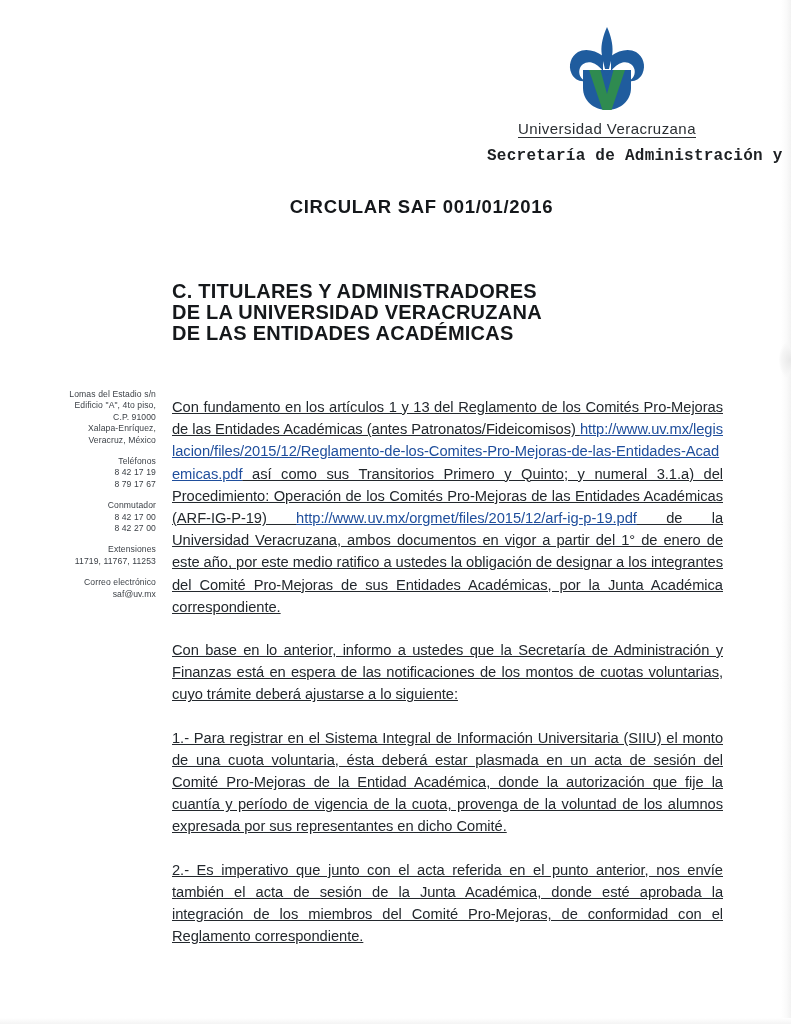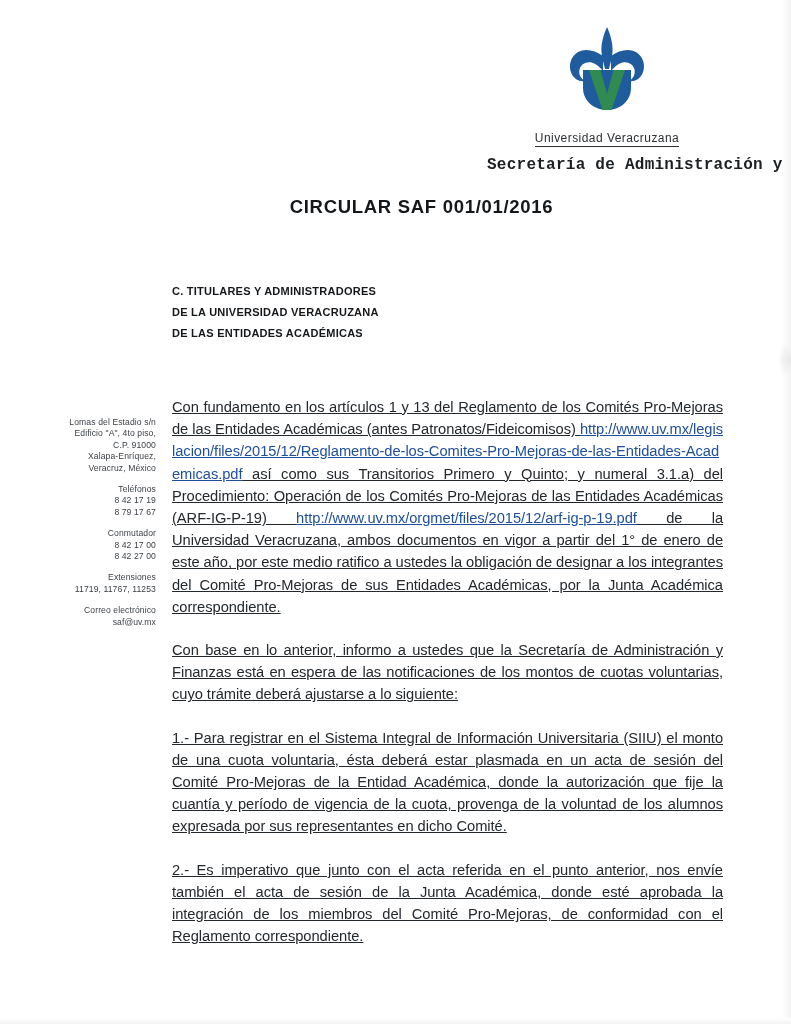--- a/index.html
+++ b/index.html
@@ -58,23 +58,23 @@
   .logo-wrap {
     width: 100%;
     display: flex;
     justify-content: center;
     align-items: flex-start;
     height: 86px;
   }
   .logo-wrap svg { display: block; }
 
   .uv-name {
-    margin-top: 19px;
-    font-family: "Liberation Sans", sans-serif;
-    font-size: 12px;
+    margin-top: 10px;
+    font-family: "Liberation Sans", sans-serif;
+    font-size: 15px;
     letter-spacing: 0.45px;
     color: #2b2f33;
     display: inline-block;
     border-bottom: 1.2px solid #2b2f33;
     padding-bottom: 1px;
     line-height: 14px;
     white-space: nowrap;
   }
   .uv-dept {
     margin-top: 12px;
@@ -101,41 +101,40 @@
     color: #15181b;
     margin-left: 26px;
   }
 
   
   .addressee {
     position: absolute;
     left: 172px;
     top: 281px;
     font-family: "Liberation Sans", sans-serif;
-    font-size: 11px;
+    font-size: 20px;
     font-weight: bold;
     letter-spacing: 0.25px;
     line-height: 21px;
     color: #15181b;
   }
   .addressee div { white-space: nowrap; }
 
   
   .sidebar {
     position: absolute;
     left: 24px;
     top: 389px;
     width: 132px;
     text-align: right;
     font-family: "Liberation Sans", sans-serif;
     font-size: 8.6px;
     line-height: 11.4px;
     color: #3a3f45;
     letter-spacing: 0.1px;
-    margin-top: 28px;
   }
   .sidebar .grp { margin-bottom: 10px; }
   .sidebar .grp:last-child { margin-bottom: 0; }
   .sidebar div { white-space: nowrap; }
 
   
   .body-col {
     position: absolute;
     left: 172px;
     top: 396px;

